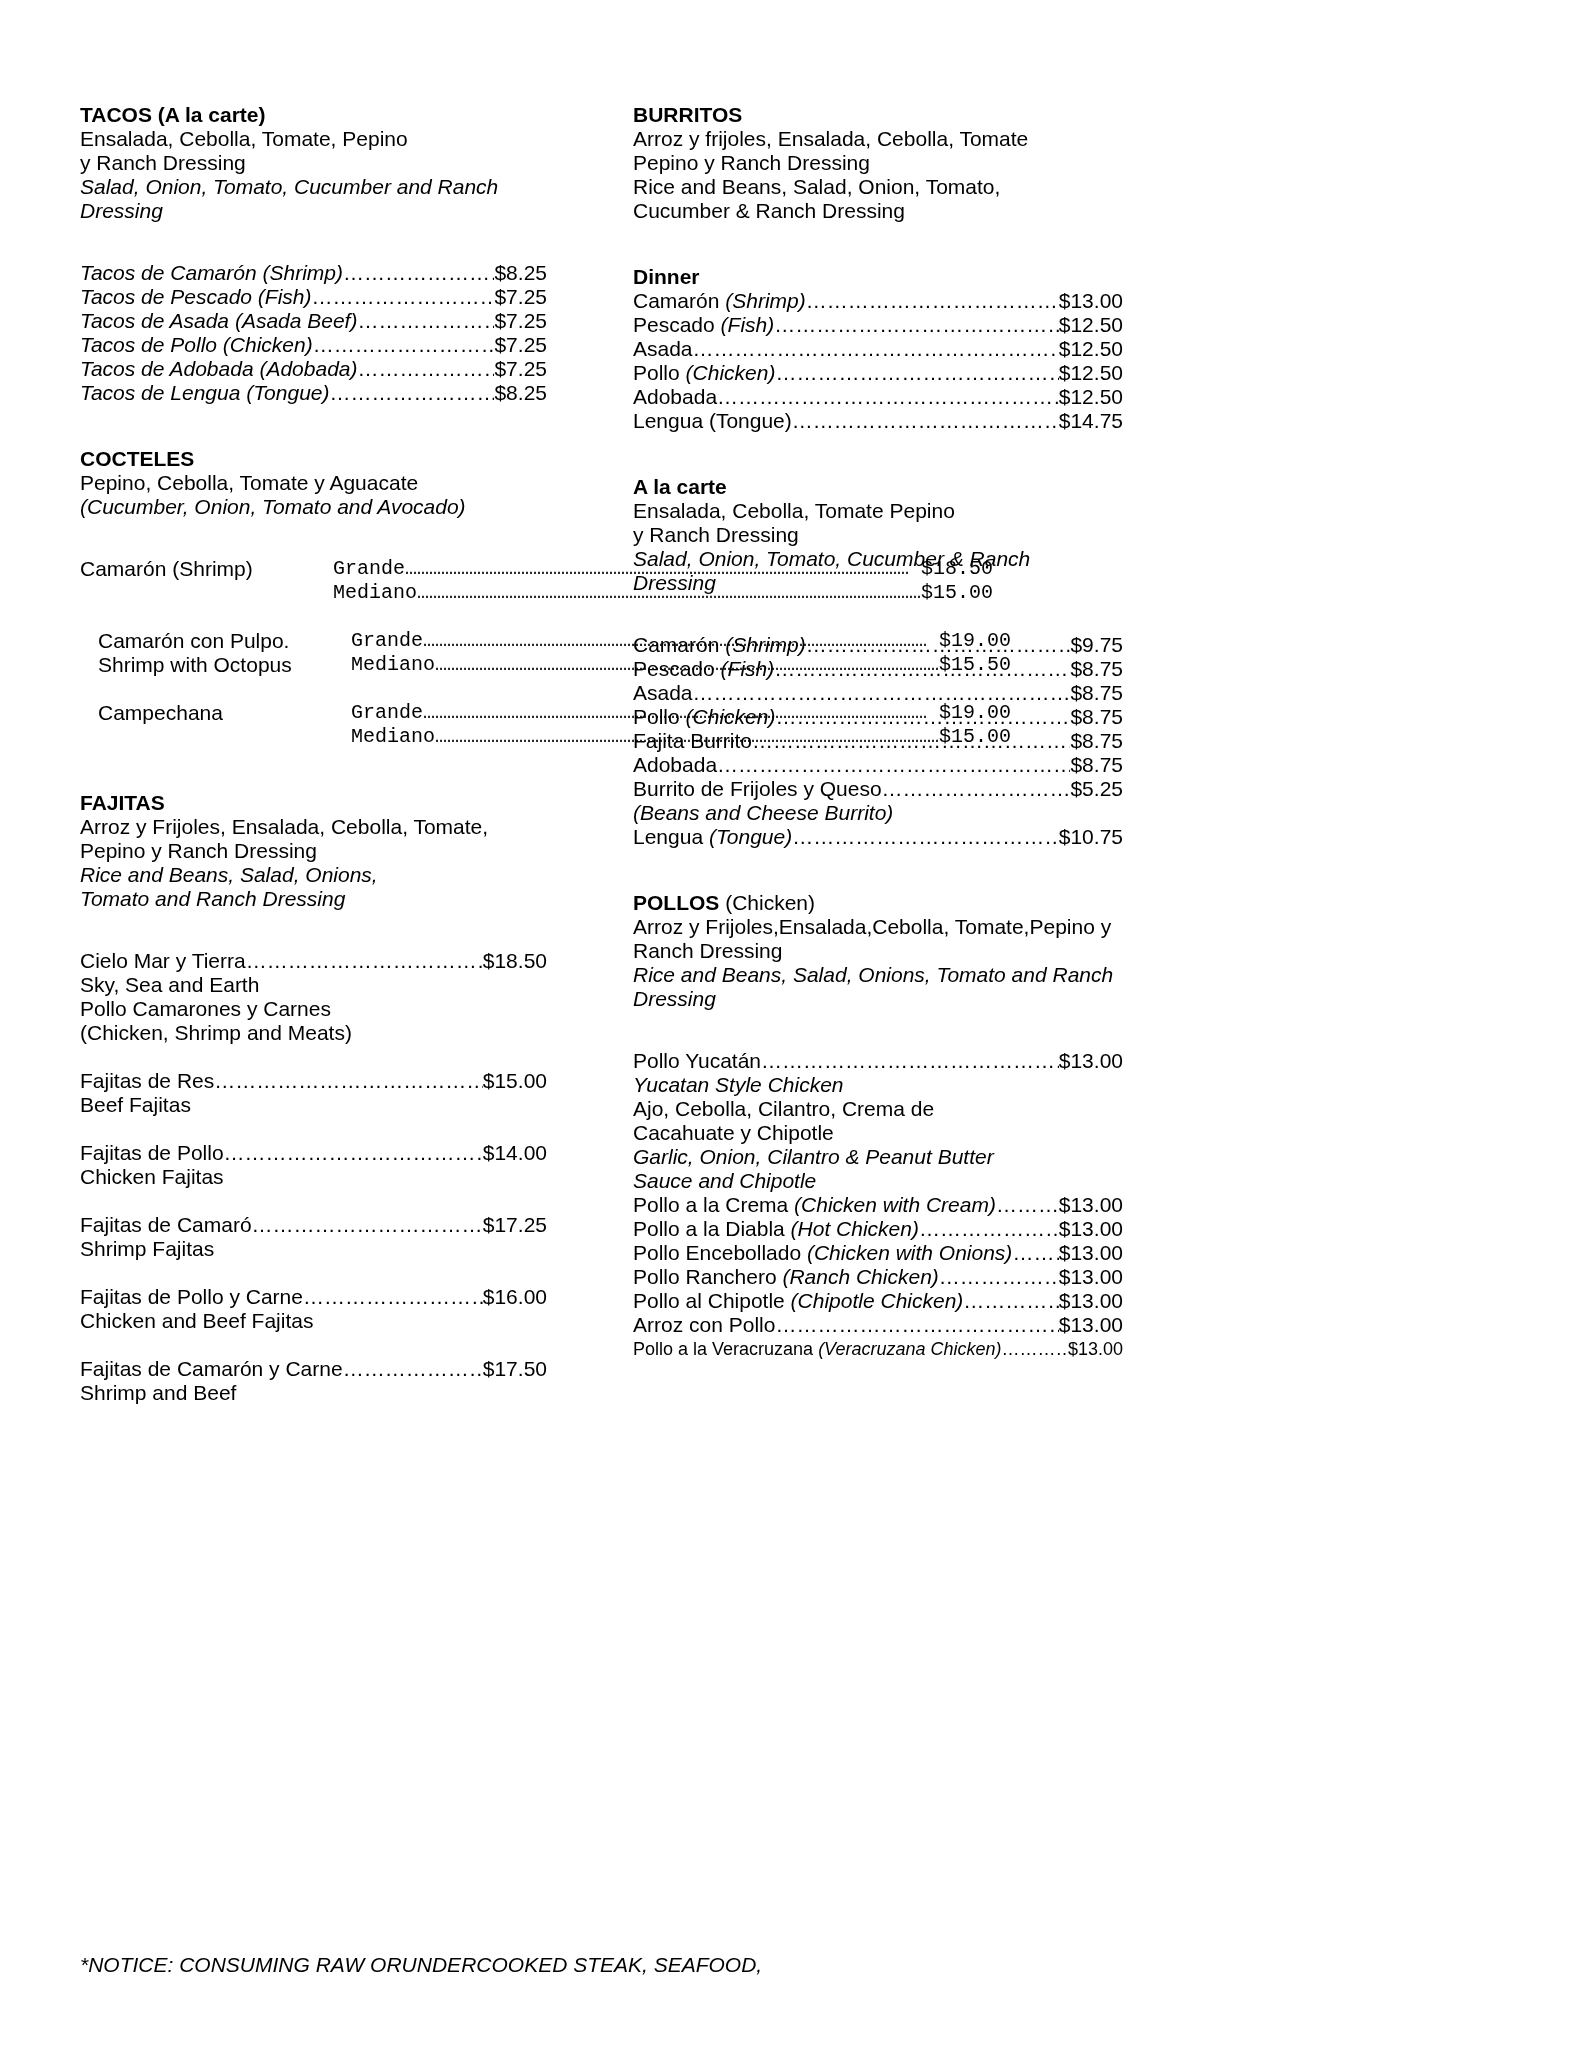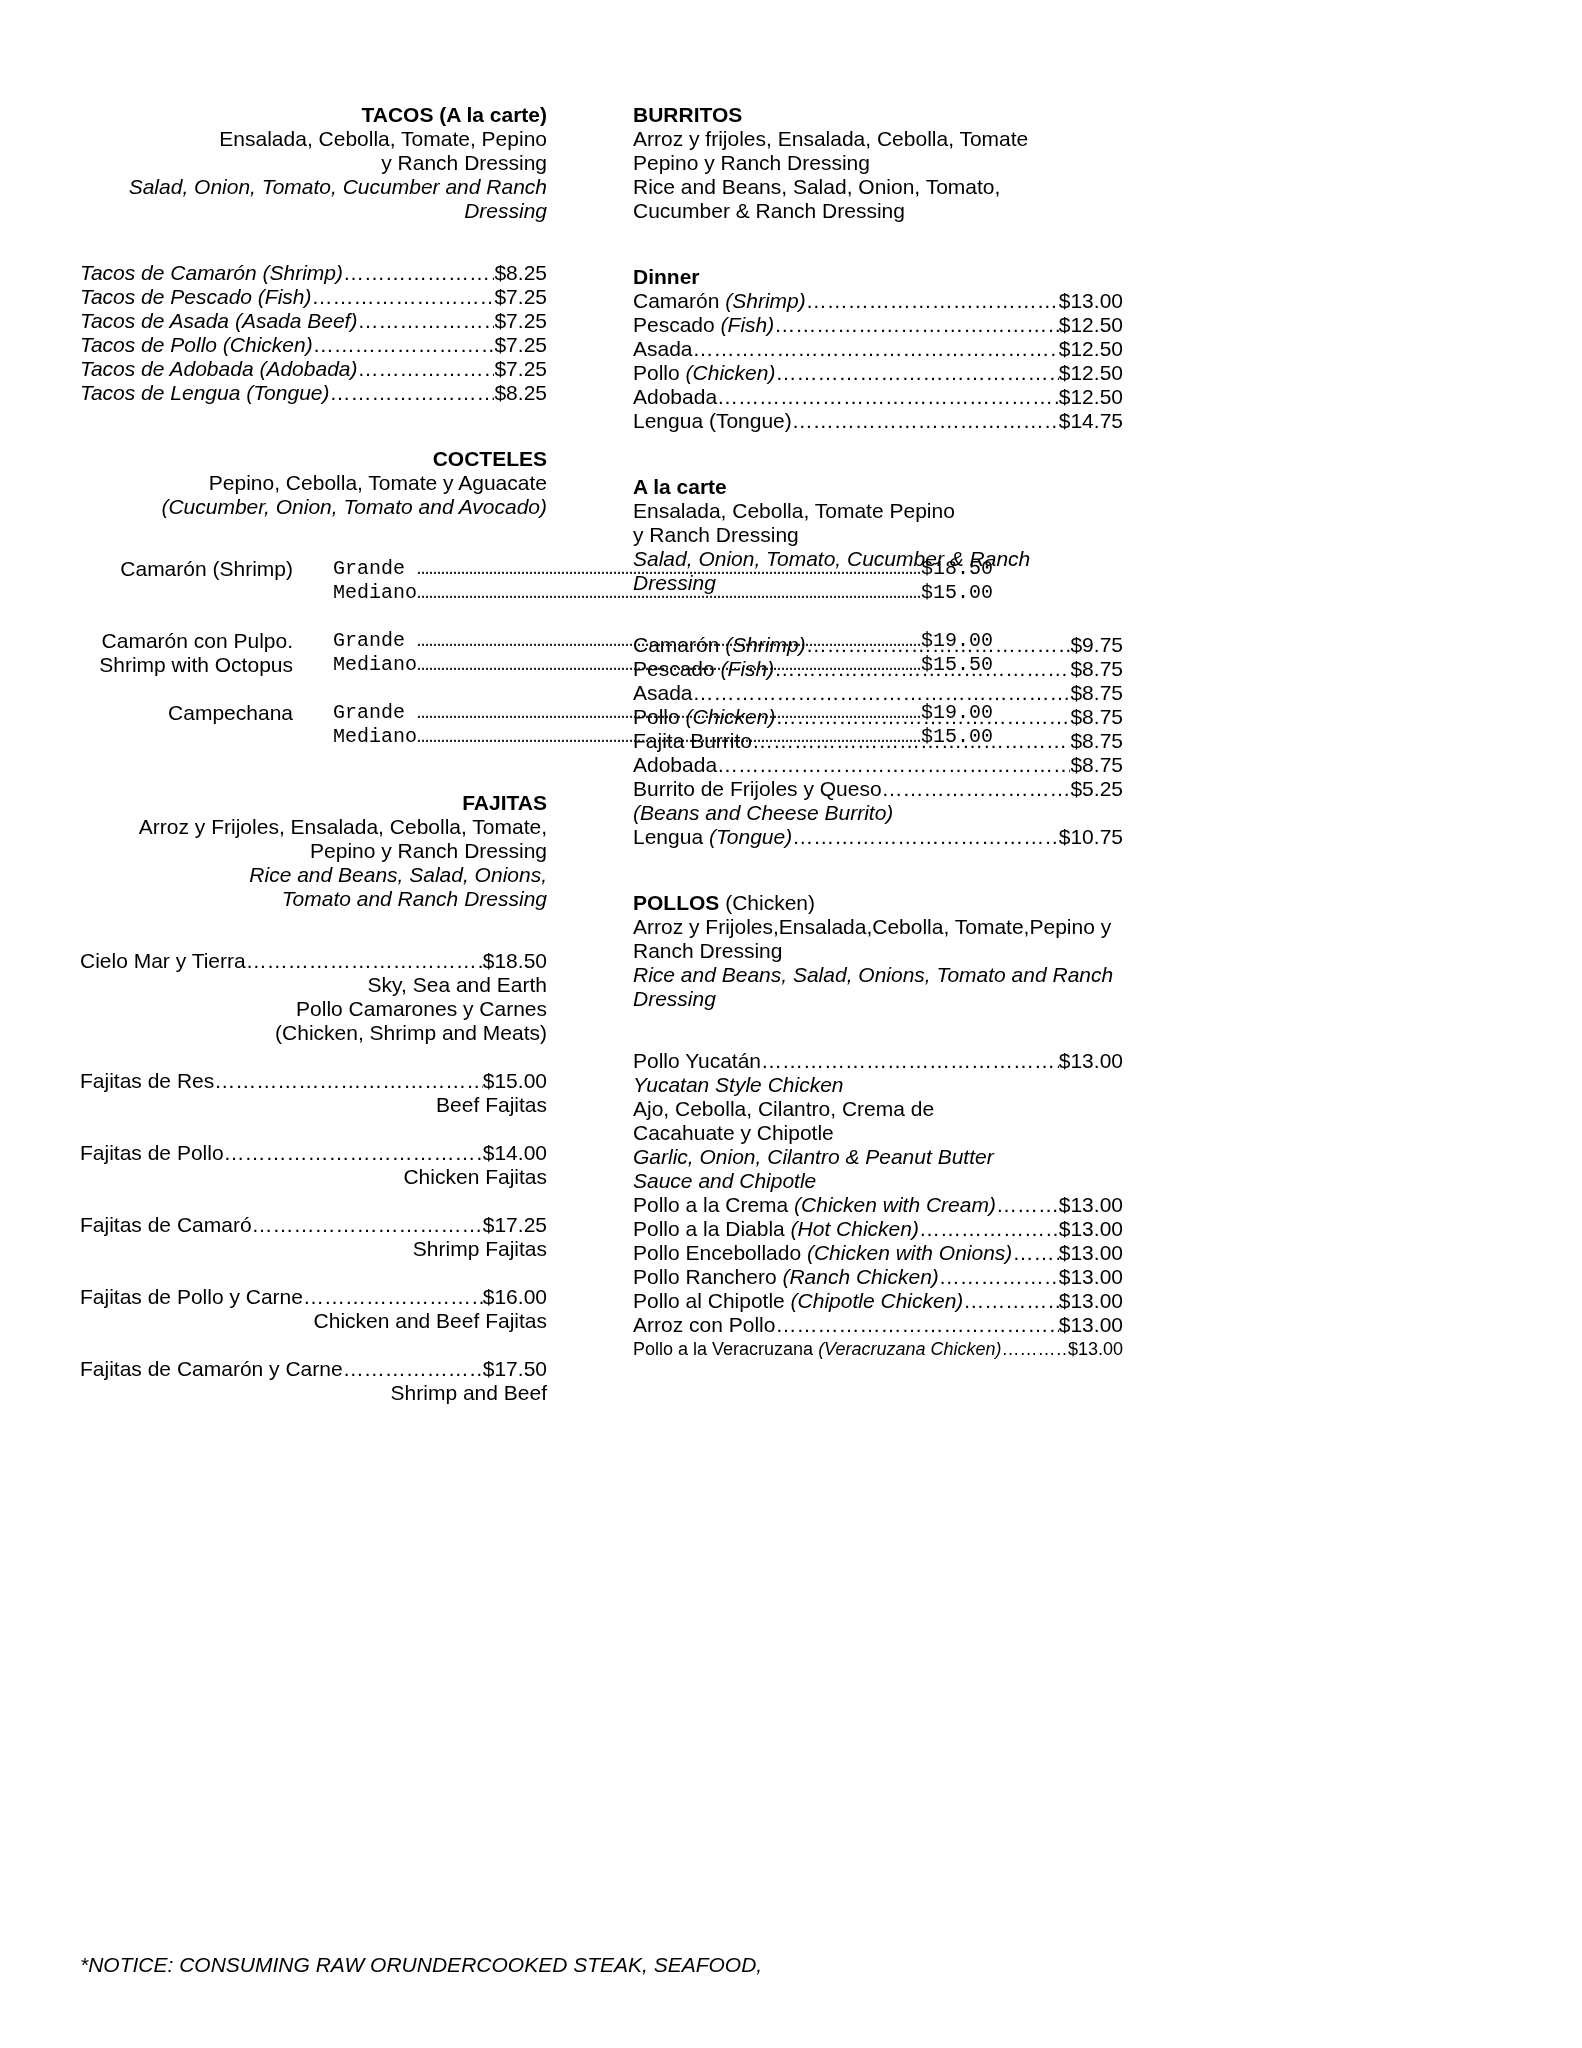--- a/index.html
+++ b/index.html
@@ -17,21 +17,21 @@
   }
   .content {
     position: absolute;
     left: 80px;
     top: 103px;
     width: 1043px;
     display: flex;
     gap: 86px;
   }
   .col { flex: 0 0 auto; }
-  .col-left  { width: 467px; text-align: right; }
+  .col-left  { width: 467px; }
   .col-right { width: 490px; }
 
   .menu-section { margin-bottom: 42px; }
   .section-title {
     font-size: 21px;
     line-height: 24px;
     font-weight: bold;
   }
   .section-title .title-note { font-weight: normal; }
 
@@ -62,21 +62,21 @@
     min-width: 8px;
     overflow: hidden;
     white-space: nowrap;
   }
   .dots::after {
     content: "………………………………………………………………………………………………………………";
   }
   .item-price { white-space: nowrap; }
 
   .group { display: flex; align-items: flex-start; gap: 40px; }
-  .group + .group { margin-top: 24px; }
+  .group + .group { margin-top: 24px; margin-left: 18px; }
   .group-left { flex: 0 0 213px; width: 213px; }
   .group-right { flex: 1 1 auto; }
   .size-row {
     display: flex;
     align-items: baseline;
     font-size: 20px;
     line-height: 24px;
     font-family: Liberation Mono, monospace;
   }
   .size-label { white-space: nowrap; }

